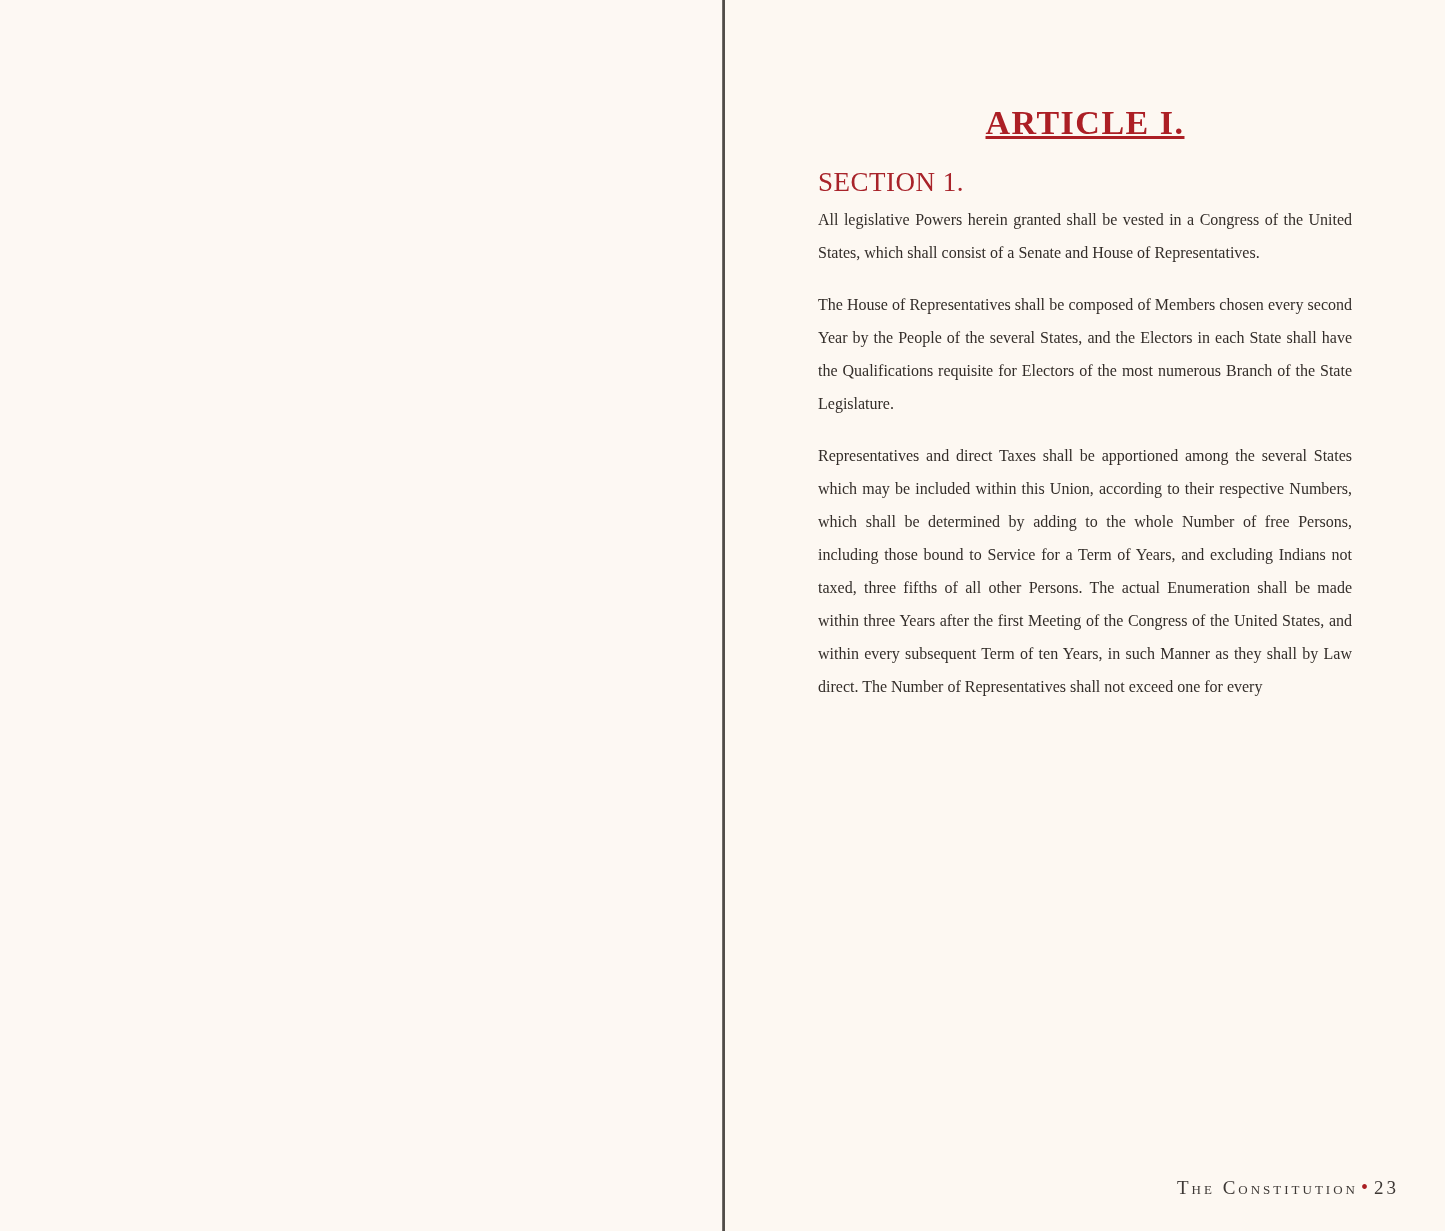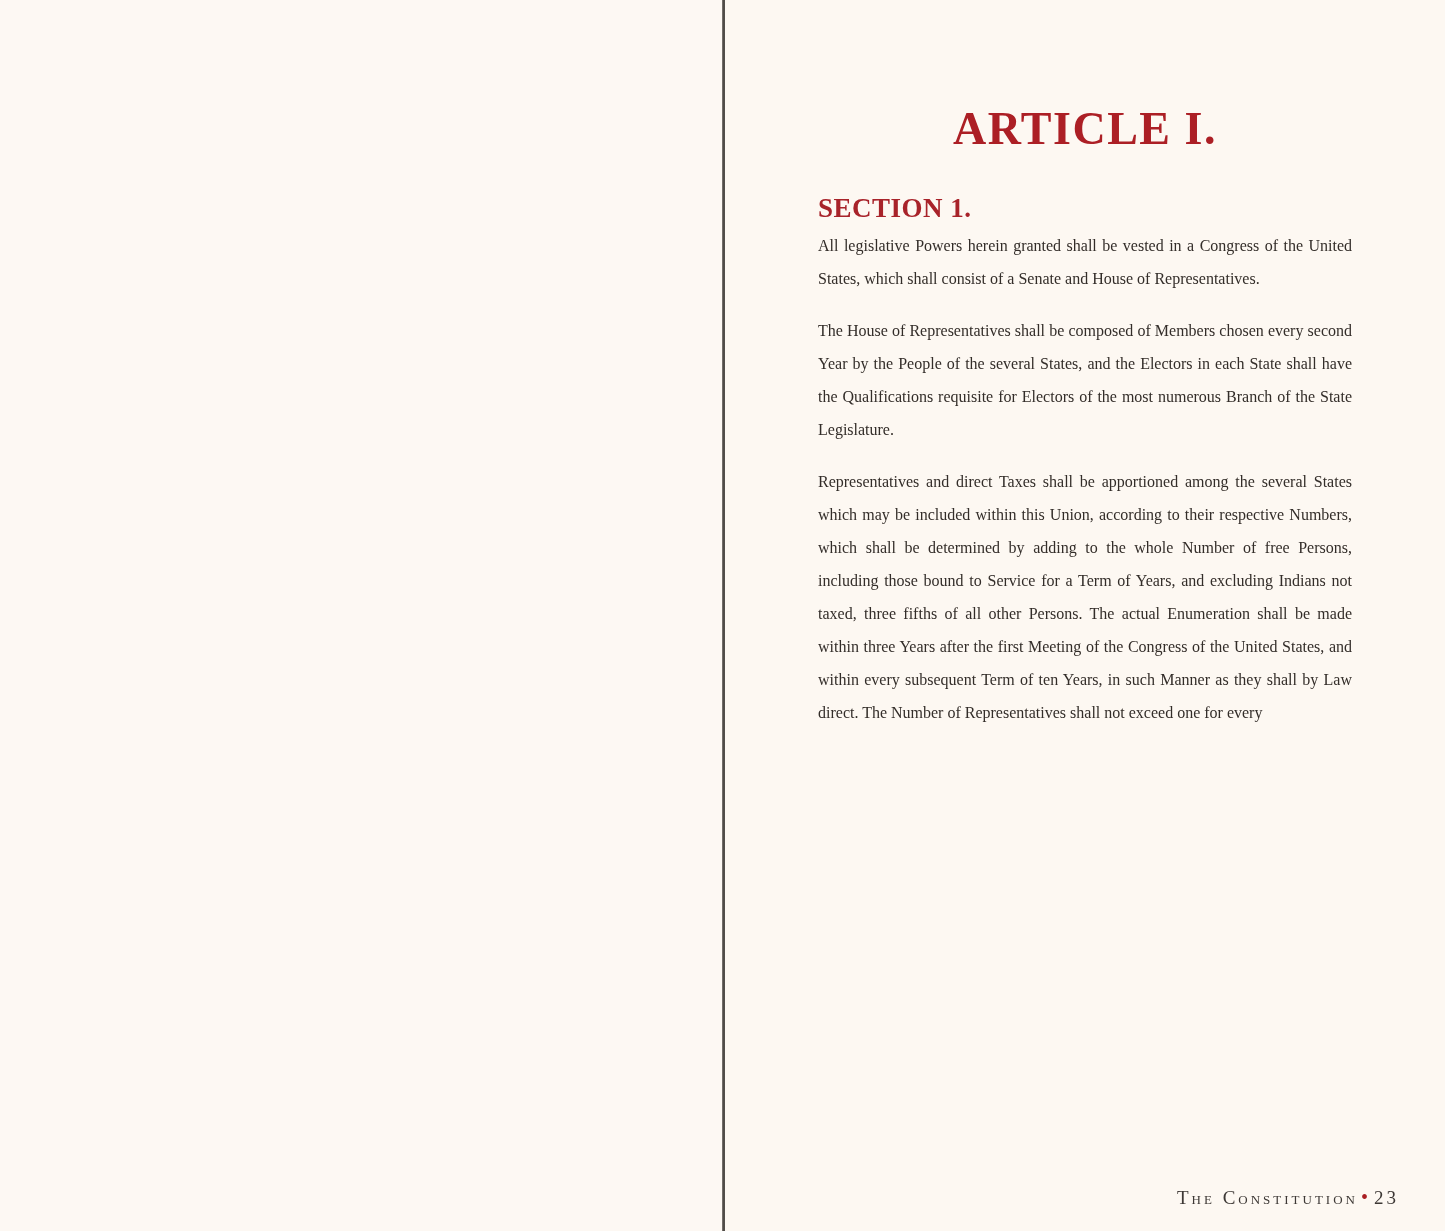--- a/index.html
+++ b/index.html
@@ -45,52 +45,53 @@
   .text-column {
     position: absolute;
     left: 93px;            
     top: 0;
     width: 534px;
     padding-top: 103px;
     color: #332D29;
   }
 
   .article-title {
-    font-size: 46px;
+    font-size: 34px;
     font-weight: bold;
     letter-spacing: 1.5px;
     color: #AC1F25;
     text-align: center;
     line-height: 1.15;
-    margin-bottom: 36px;
+    margin-bottom: 24px;
+    text-decoration: underline;
   }
 
   .section-heading {
     font-size: 27px;
-    font-weight: bold;
+    font-weight: normal;
     color: #A8232A;
     line-height: 1.2;
     margin-bottom: 5px;
     letter-spacing: 0.5px;
   }
 
   .body-para {
     font-size: 16px;
     line-height: 33px;
     text-align: justify;
     color: #332D29;
     margin-bottom: 19px;
   }
 
   .body-para:last-of-type { margin-bottom: 12px; }
 
   .running-footer {
     position: absolute;
     right: 46px;
-    bottom: 22px;
+    bottom: 32px;
     font-size: 19px;
     letter-spacing: 3px;
     color: #3D3835;
     font-variant: small-caps;
     text-transform: lowercase; 
   }
 
   .running-footer .cap { text-transform: none; }
 
   .footer-bullet {

